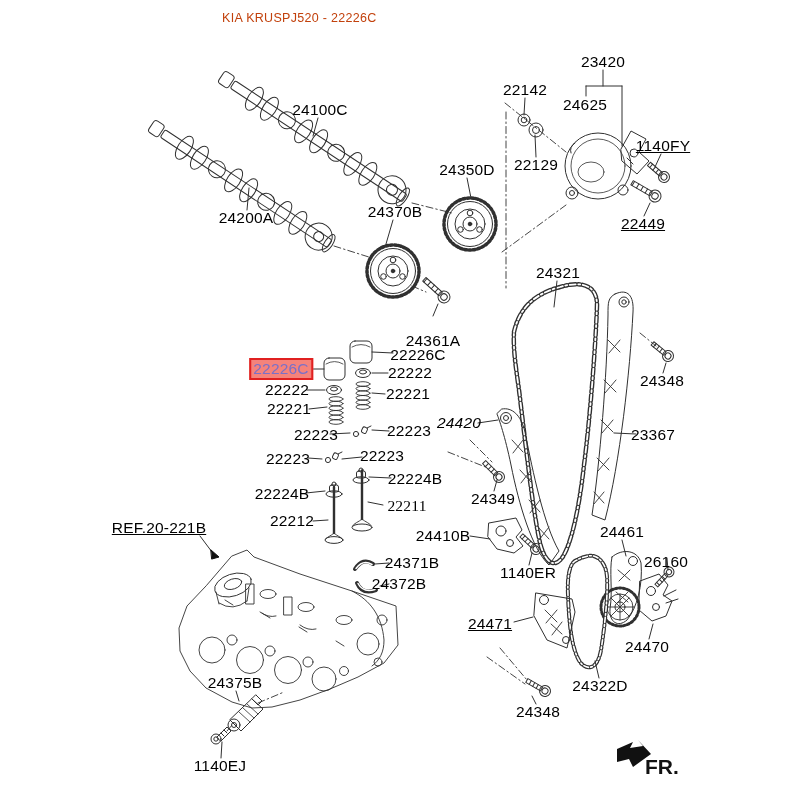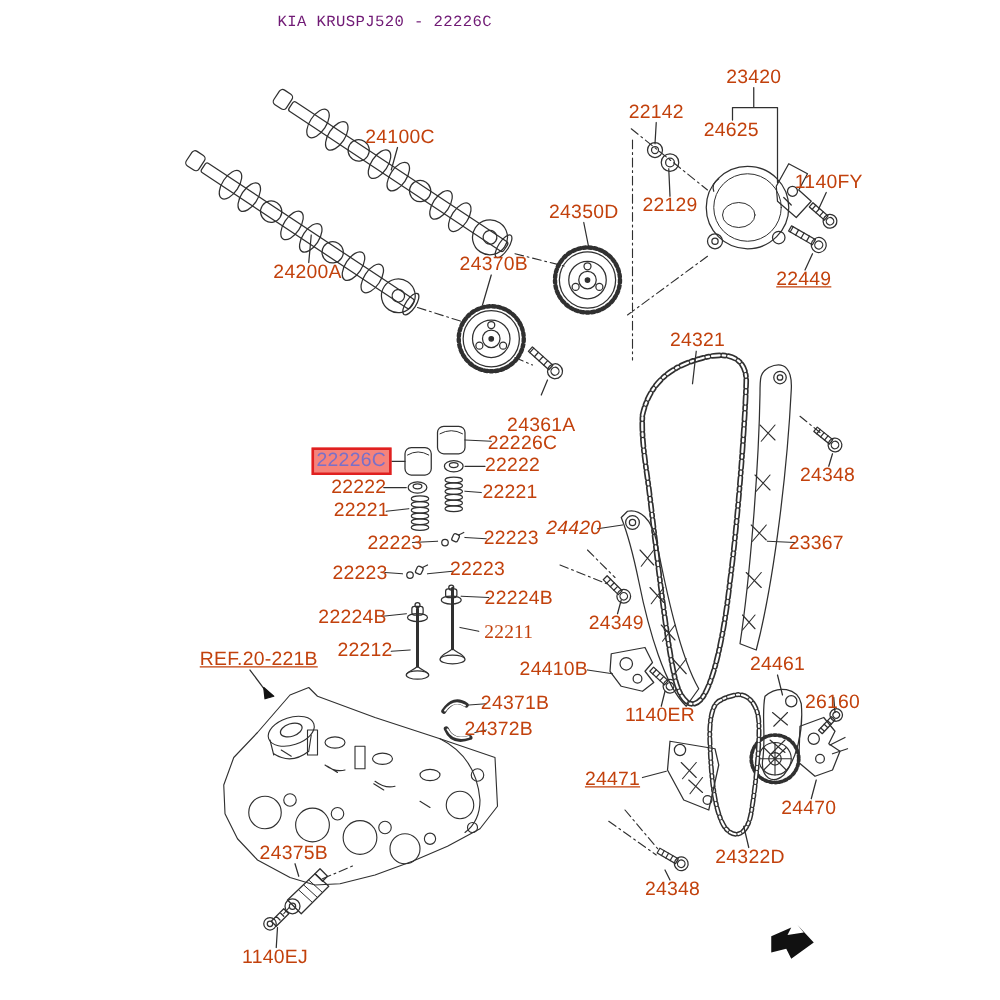--- a/index.html
+++ b/index.html
@@ -1,21 +1,21 @@
 <!DOCTYPE html>
 <html><head>
 <meta charset="utf-8">
 <style>
   html,body{margin:0;padding:0;background:#fff;}
   #stage{position:relative;width:800px;height:800px;background:#fff;overflow:hidden;
          font-family:"Liberation Sans",sans-serif;}
   #art{position:absolute;left:0;top:0;}
   #label-layer{position:absolute;left:0;top:0;width:800px;height:800px;}
-  #page-title{position:absolute;left:222px;top:11px;font-size:12.5px;color:#701a75;letter-spacing:.3px;font-family:Liberation Mono, monospace;}
-  .part-label{position:absolute;transform:translate(-50%,-50%);color:#c2410c;
+  #page-title{position:absolute;left:222px;top:11px;font-size:12.5px;color:#c2410c;letter-spacing:.3px;}
+  .part-label{position:absolute;transform:translate(-50%,-50%);color:#000000;
               font-size:15.5px;white-space:nowrap;letter-spacing:.2px;cursor:pointer;}
   .part-label.highlight{background:#f5837b;border:2px solid #e02020;color:#7a70c8;padding:0 2px;}
   .part-label.underline{text-decoration:underline;}
   #fr-marker{position:absolute;left:612px;top:738px;width:90px;height:50px;}
   #fr-text{position:absolute;left:33px;top:17px;font-size:21px;font-weight:bold;color:#111;}
 </style>
 </head>
 <body>
 
 <div id="stage">
@@ -338,30 +338,33 @@
         <path d="M412,203 L452,213 M334,246 L372,258 M506,112 L506,288 M505,103 L566,152
                  M566,205 L502,252 M470,440 L492,462 M448,452 L488,468 M412,286 L426,292
                  M640,333 L656,346 M500,648 L527,680 M487,657 L525,684 M258,703 L284,692
                  M227,731 L233,724"></path>
       </g>
     </g>
   </svg>
 
   <div id="label-layer">
     <div id="page-title">KIA KRUSPJ520 - 22226C</div>
+    <div id="fr-marker">
+      <span id="fr-text">FR.</span>
+    </div>
   <span class="part-label" style="left: 320px; top: 110px;">24100C</span>
       <span class="part-label" style="left: 246px; top: 218px;">24200A</span>
       <span class="part-label" style="left: 467px; top: 170px;">24350D</span>
       <span class="part-label" style="left: 395px; top: 212px;">24370B</span>
       <span class="part-label" style="left: 433px; top: 341px;">24361A</span>
       <span class="part-label" style="left: 603px; top: 62px;">23420</span>
       <span class="part-label" style="left: 525px; top: 90px;">22142</span>
       <span class="part-label" style="left: 585px; top: 105px;">24625</span>
       <span class="part-label" style="left: 536px; top: 165px;">22129</span>
-      <span class="part-label" style="left: 663px; top: 146px;">1140FY</span>
+      <span class="part-label" style="left: 663px; top: 146px; text-decoration: underline;">1140FY</span>
       <span class="part-label" style="left: 643px; top: 224px; text-decoration: underline;">22449</span>
       <span class="part-label" style="left: 558px; top: 273px;">24321</span>
       <span class="part-label" style="left: 662px; top: 381px;">24348</span>
       <span class="part-label" style="left: 653px; top: 435px;">23367</span>
       <span class="part-label" style="left: 459px; top: 423px; font-style: italic;">24420</span>
       <span class="part-label highlight" style="left: 281px; top: 369px;">22226C</span>
       <span class="part-label" style="left: 418px; top: 355px;">22226C</span>
       <span class="part-label" style="left: 287px; top: 390px;">22222</span>
       <span class="part-label" style="left: 410px; top: 373px;">22222</span>
       <span class="part-label" style="left: 289px; top: 409px;">22221</span>
@@ -378,18 +381,18 @@
       <span class="part-label" style="left: 493px; top: 499px;">24349</span>
       <span class="part-label" style="left: 528px; top: 573px;">1140ER</span>
       <span class="part-label" style="left: 622px; top: 532px;">24461</span>
       <span class="part-label" style="left: 666px; top: 550px; margin-top: 12px;">26160</span>
       <span class="part-label" style="left: 647px; top: 647px;">24470</span>
       <span class="part-label" style="left: 490px; top: 624px; text-decoration: underline;">24471</span>
       <span class="part-label" style="left: 600px; top: 686px;">24322D</span>
       <span class="part-label" style="left: 538px; top: 712px;">24348</span>
       <span class="part-label" style="left: 412px; top: 563px;">24371B</span>
       <span class="part-label" style="left: 399px; top: 584px;">24372B</span>
-      <span class="part-label underline" style="left: 159px; top: 528px; margin-left: 48px;">REF.20-221B</span>
+      <span class="part-label underline" style="left: 159px; top: 528px;">REF.20-221B</span>
       <span class="part-label" style="left: 235px; top: 683px;">24375B</span>
       <span class="part-label" style="left: 220px; top: 766px;">1140EJ</span>
     </div>
 
 </div>
 
 </body></html>

